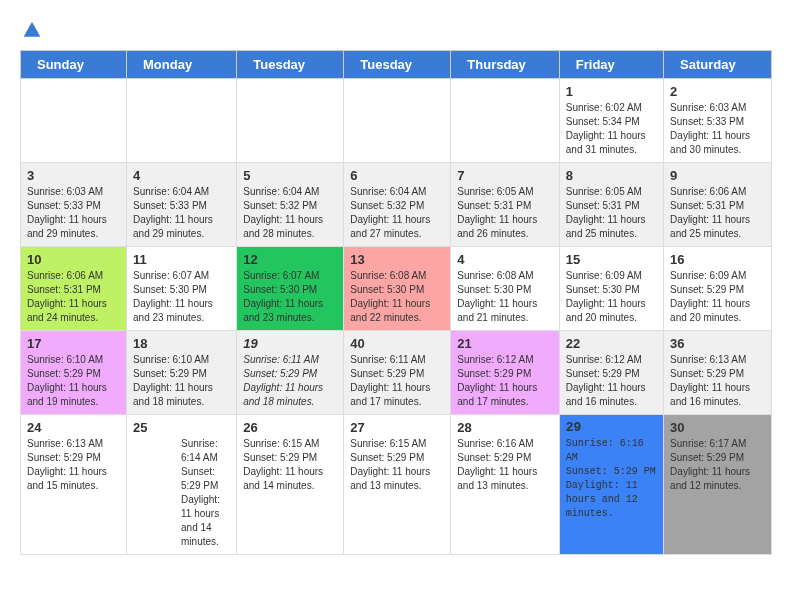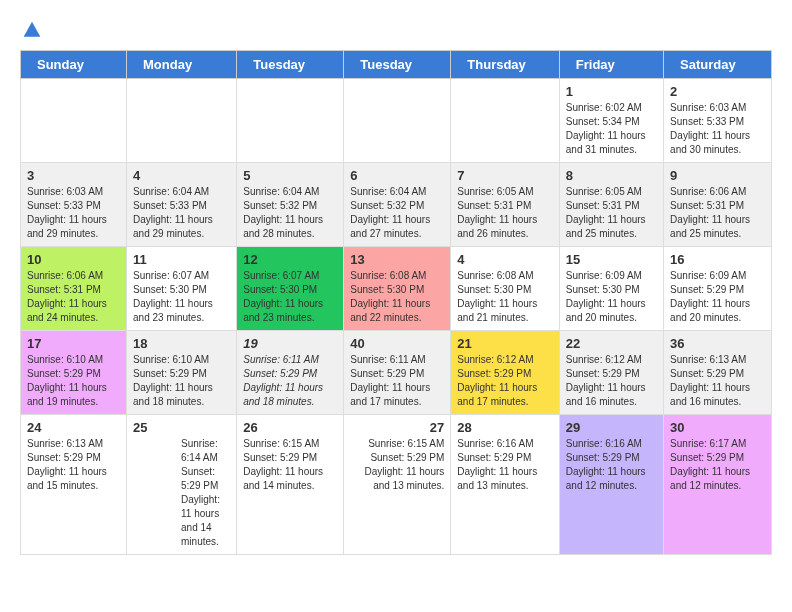--- a/index.html
+++ b/index.html
@@ -259,21 +259,21 @@
           <div class="day-info" style="white-space: pre-line;">Sunrise: 6:11 AM
 Sunset: 5:29 PM
 Daylight: 11 hours and 18 minutes.</div>
         </td>
         <td style="background: rgb(240, 240, 240);">
           <span class="day-number">40</span>
           <div class="day-info" style="white-space: pre-line;">Sunrise: 6:11 AM
 Sunset: 5:29 PM
 Daylight: 11 hours and 17 minutes.</div>
         </td>
-        <td style="background: #fde047;">
+        <td style="background: #f0abfc;">
           <span class="day-number">21</span>
           <div class="day-info" style="white-space: pre-line;">Sunrise: 6:12 AM
 Sunset: 5:29 PM
 Daylight: 11 hours and 17 minutes.</div>
         </td>
         <td style="background: rgb(240, 240, 240);">
           <span class="day-number">22</span>
           <div class="day-info" style="white-space: pre-line;">Sunrise: 6:12 AM
 Sunset: 5:29 PM
 Daylight: 11 hours and 16 minutes.</div>
@@ -297,39 +297,39 @@
           <div class="day-info" style="white-space: pre-line; margin-left: 48px;">Sunrise: 6:14 AM
 Sunset: 5:29 PM
 Daylight: 11 hours and 14 minutes.</div>
         </td>
         <td style="background: rgb(255, 255, 255);">
           <span class="day-number">26</span>
           <div class="day-info" style="white-space: pre-line;">Sunrise: 6:15 AM
 Sunset: 5:29 PM
 Daylight: 11 hours and 14 minutes.</div>
         </td>
-        <td style="background: rgb(255, 255, 255); text-align: right;">
+        <td style="background: rgb(255, 255, 255);">
           <span class="day-number">27</span>
           <div class="day-info" style="white-space: pre-line;">Sunrise: 6:15 AM
 Sunset: 5:29 PM
 Daylight: 11 hours and 13 minutes.</div>
         </td>
         <td style="background: rgb(255, 255, 255);">
           <span class="day-number">28</span>
           <div class="day-info" style="white-space: pre-line;">Sunrise: 6:16 AM
 Sunset: 5:29 PM
 Daylight: 11 hours and 13 minutes.</div>
         </td>
-        <td style="background: #c4b5fd;">
+        <td style="background: #3b82f6; font-family: Liberation Mono, monospace;">
           <span class="day-number">29</span>
           <div class="day-info" style="white-space: pre-line;">Sunrise: 6:16 AM
 Sunset: 5:29 PM
 Daylight: 11 hours and 12 minutes.</div>
         </td>
-        <td style="background: #f0abfc; margin-left: 8px;">
+        <td style="background: #a3a3a3; margin-left: 8px;">
           <span class="day-number">30</span>
           <div class="day-info" style="white-space: pre-line;">Sunrise: 6:17 AM
 Sunset: 5:29 PM
 Daylight: 11 hours and 12 minutes.</div>
         </td>
       </tr>
     </tbody>
 </table>
 
 </body></html>

